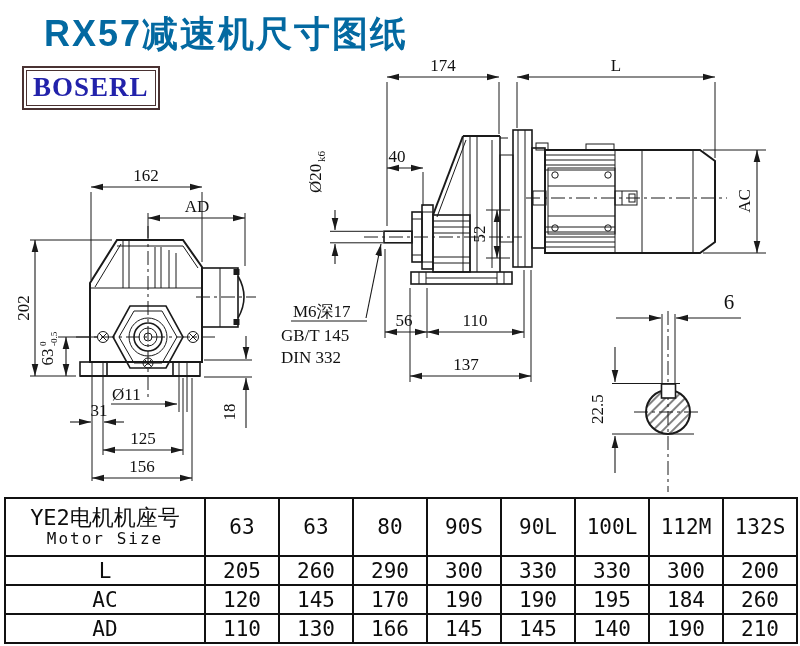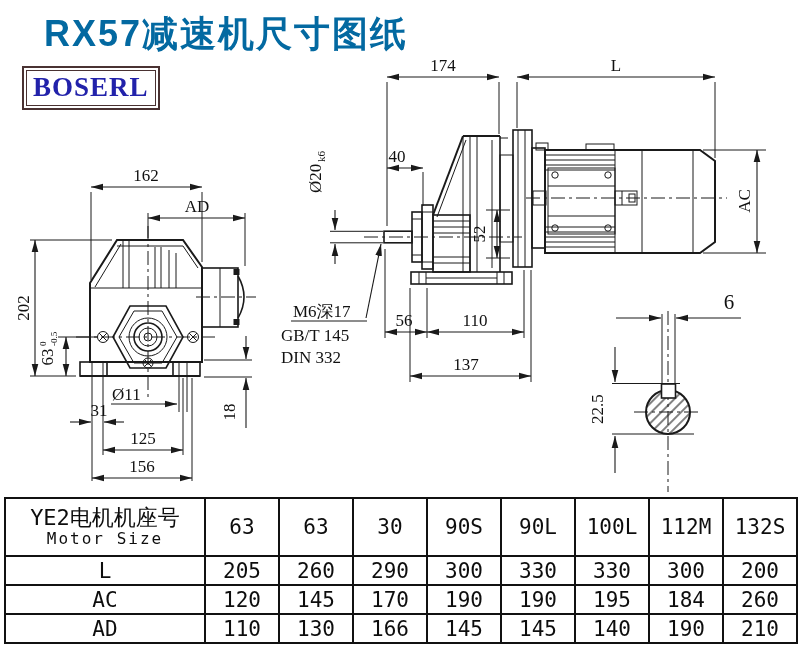--- a/index.html
+++ b/index.html
@@ -317,21 +317,21 @@
         <col style="width:74px">
     </colgroup>
     <tbody>
         <tr style="height:58px;">
       <td>
         <div class="hdr-cn">YE2电机机座号</div>
         <div class="hdr-en">Motor Size</div>
       </td>
       <td>63</td>
       <td>63</td>
-      <td>30</td>
+      <td>80</td>
       <td>90S</td>
       <td>90L</td>
       <td>100L</td>
       <td>112M</td>
       <td>132S</td>
     </tr>
     <tr style="height:29px;">
       <td>L</td>
       <td>205</td>
       <td>260</td>

